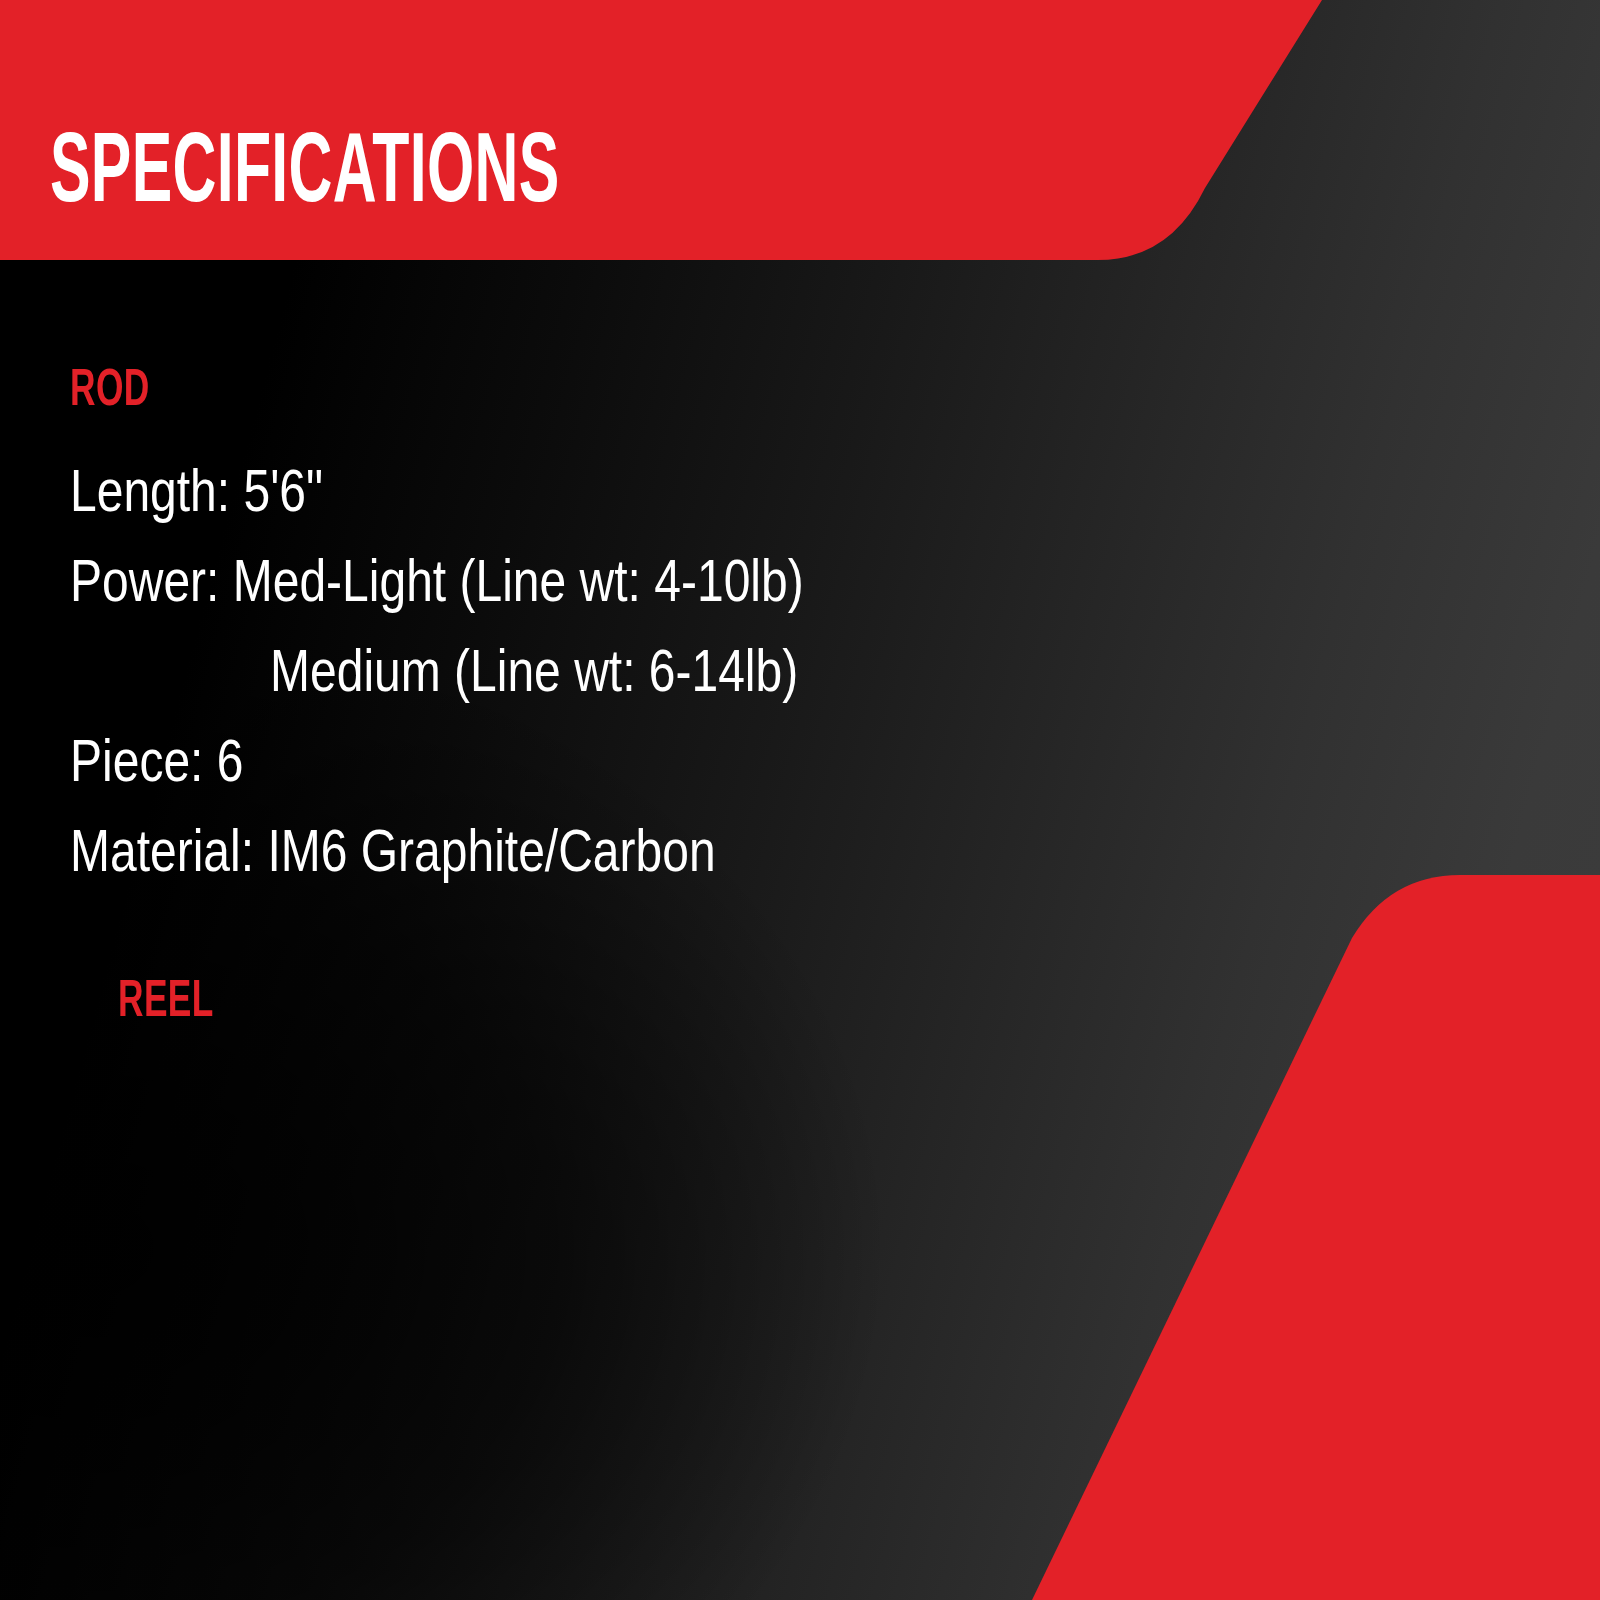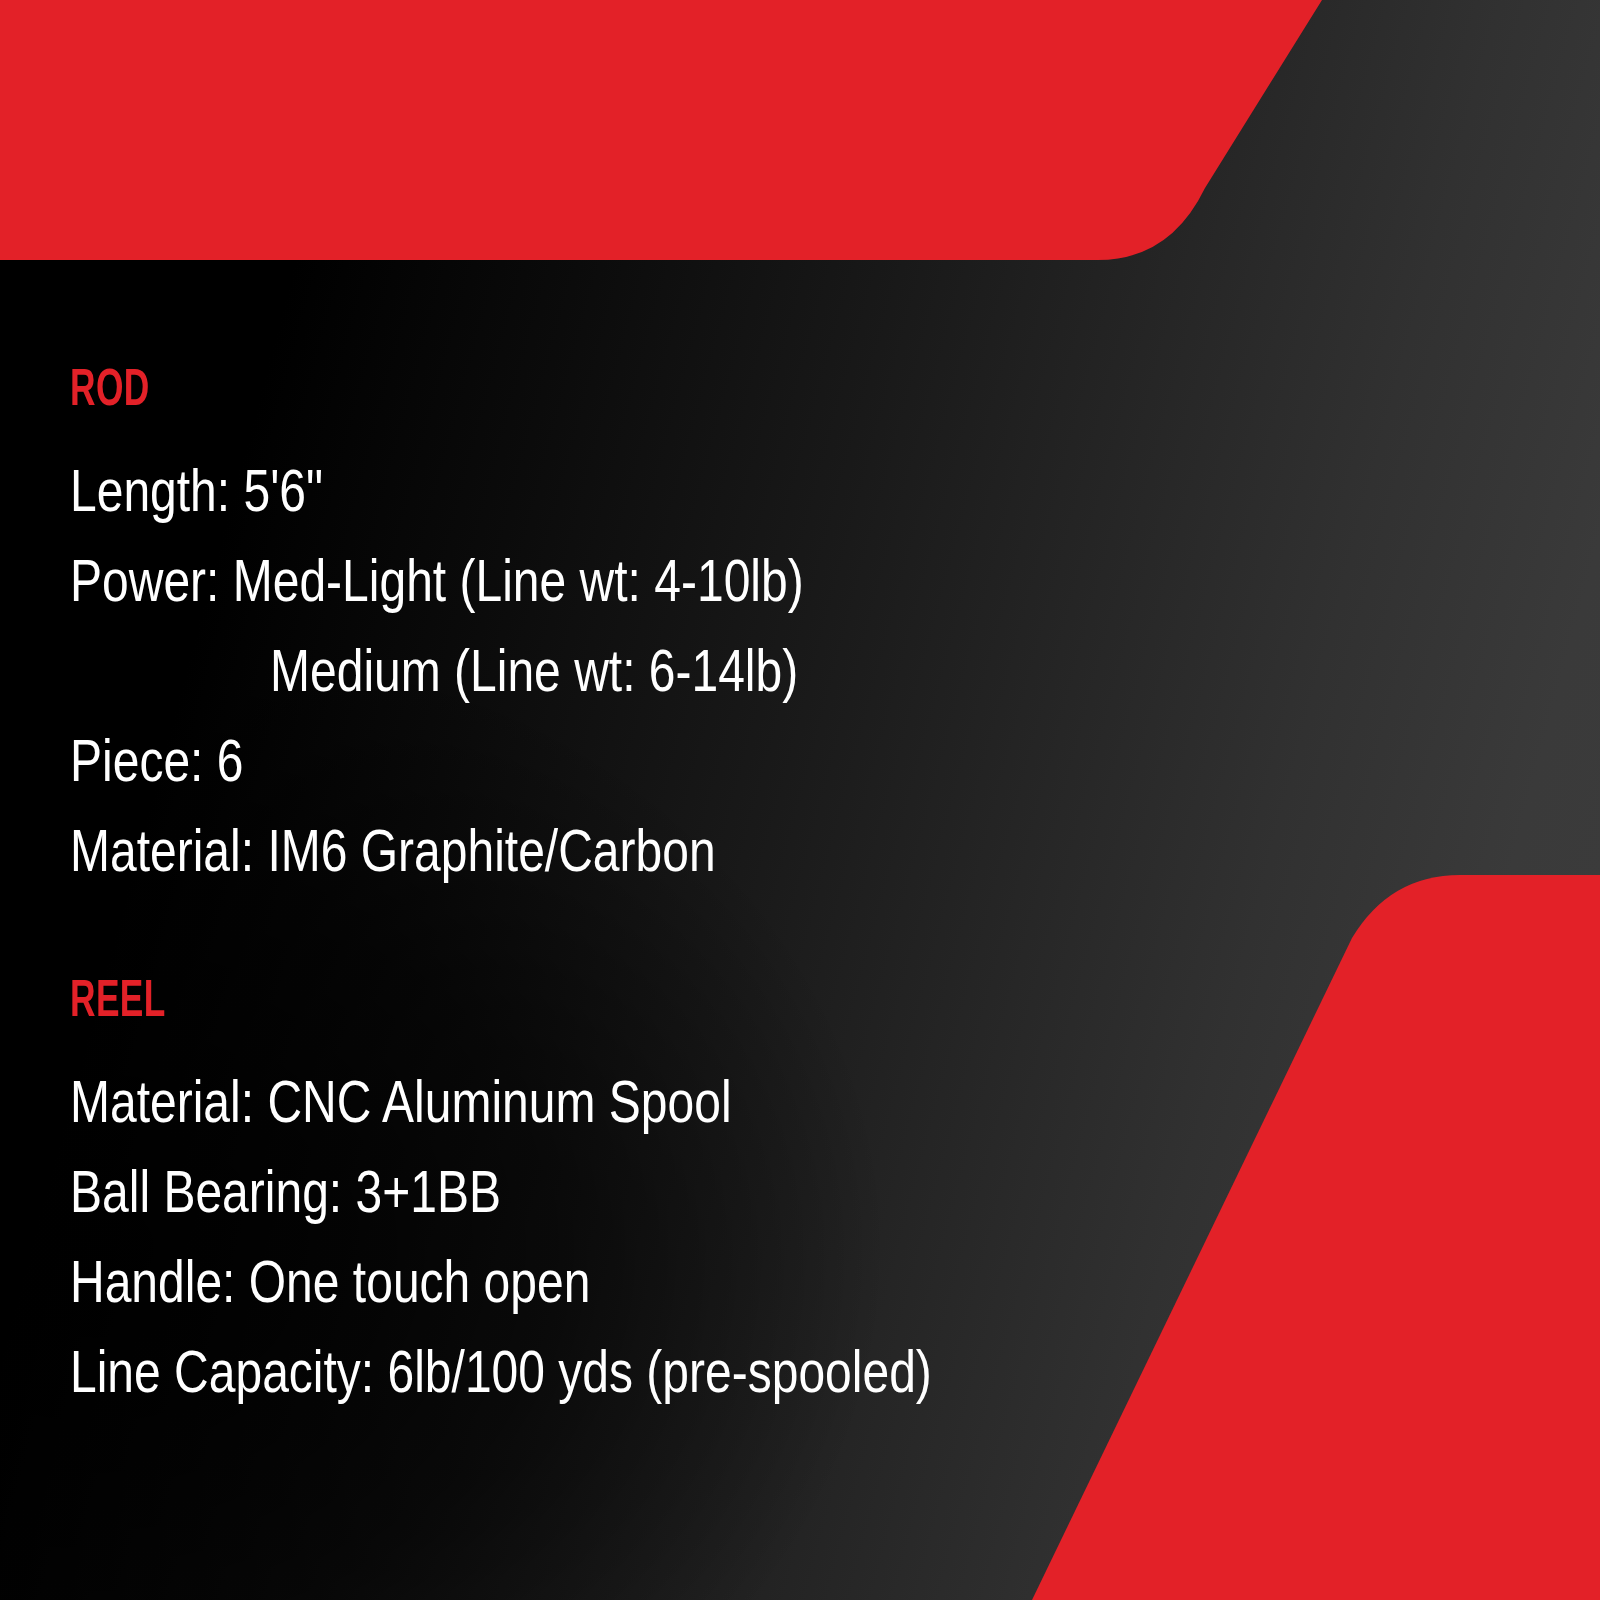--- a/index.html
+++ b/index.html
@@ -79,21 +79,21 @@
     left: 0;
     top: 262px;
     width: 1600px;
   }
 
   .section {
     position: absolute;
     left: 70px;
   }
   .section-rod { top: 99px; }
-  .section-reel { top: 710px; }
+  .section-reel { top: 710px; margin-left: 48px; }
 
   .section-heading {
     font-family: "Liberation Sans Narrow", "Liberation Sans", sans-serif;
     font-weight: 700;
     font-size: 52px;
     line-height: 1;
     color: #E32128;
     letter-spacing: 0.5px;
     transform: scaleX(0.68);
     transform-origin: left top;
@@ -131,38 +131,35 @@
   <div class="bg-gradient"></div>
   <div class="bg-vignette"></div>
 
   <svg class="shape-layer" width="1600" height="1600" viewBox="0 0 1600 1600">
 
     <path d="M 0 0 L 1322 0 L 1205 188 Q 1170 260 1098 260 L 0 260 Z" fill="#E32128"></path>
 
     <path d="M 1600 875 L 1460 875 Q 1390 875 1352 938 L 1032 1600 L 1600 1600 Z" fill="#E32128"></path>
   </svg>
 
+  <div class="header">
+    <h1 class="header-title">SPECIFICATIONS</h1>
+  </div>
 
   <div class="content">
 
     <div class="section section-rod">
       <div class="section-heading">ROD</div>
       <ul class="spec-list">
         <li class="spec-line">Length: 5'6"</li>
         <li class="spec-line">Power: Med-Light (Line wt: 4-10lb)</li>
         <li class="spec-line indented">Medium (Line wt: 6-14lb)</li>
         <li class="spec-line">Piece: 6</li>
         <li class="spec-line">Material: IM6 Graphite/Carbon</li>
       </ul>
     </div>
 
     <div class="section section-reel">
       <div class="section-heading">REEL</div>
-      <ul class="spec-list">
-        <li class="spec-line">Material: CNC Aluminum Spool</li>
-        <li class="spec-line">Ball Bearing: 3+1BB</li>
-        <li class="spec-line">Handle: One touch open</li>
-        <li class="spec-line">Line Capacity: 6lb/100 yds (pre-spooled)</li>
-      </ul>
     </div>
 
   </div>
 </div>
 
 </body></html>

